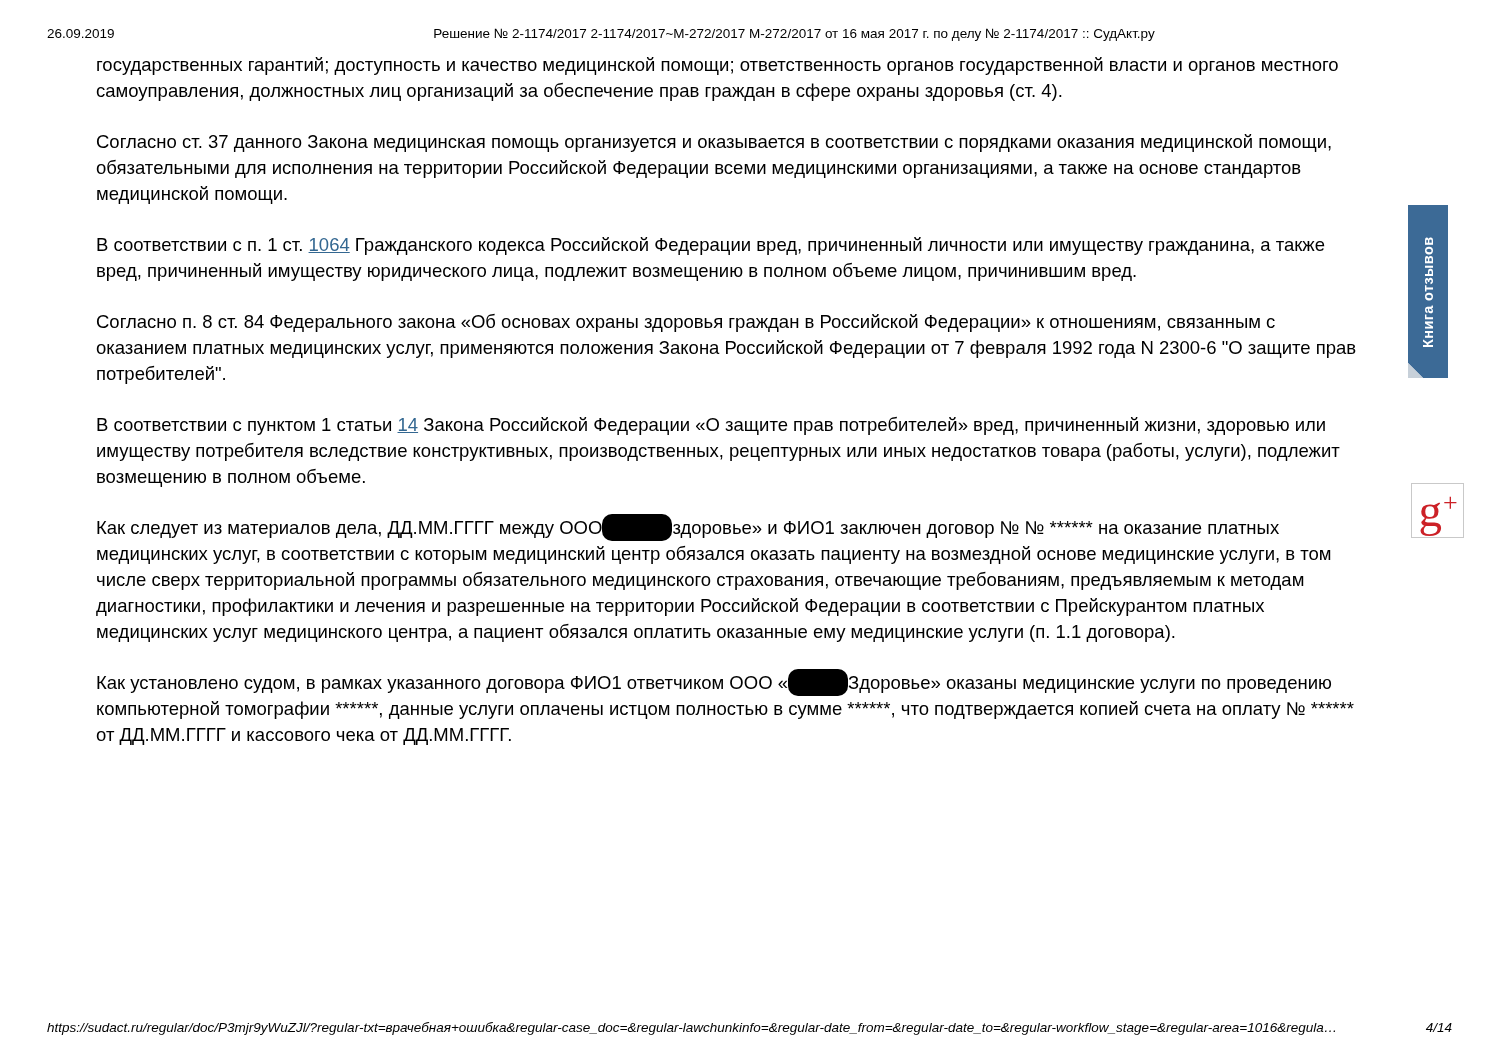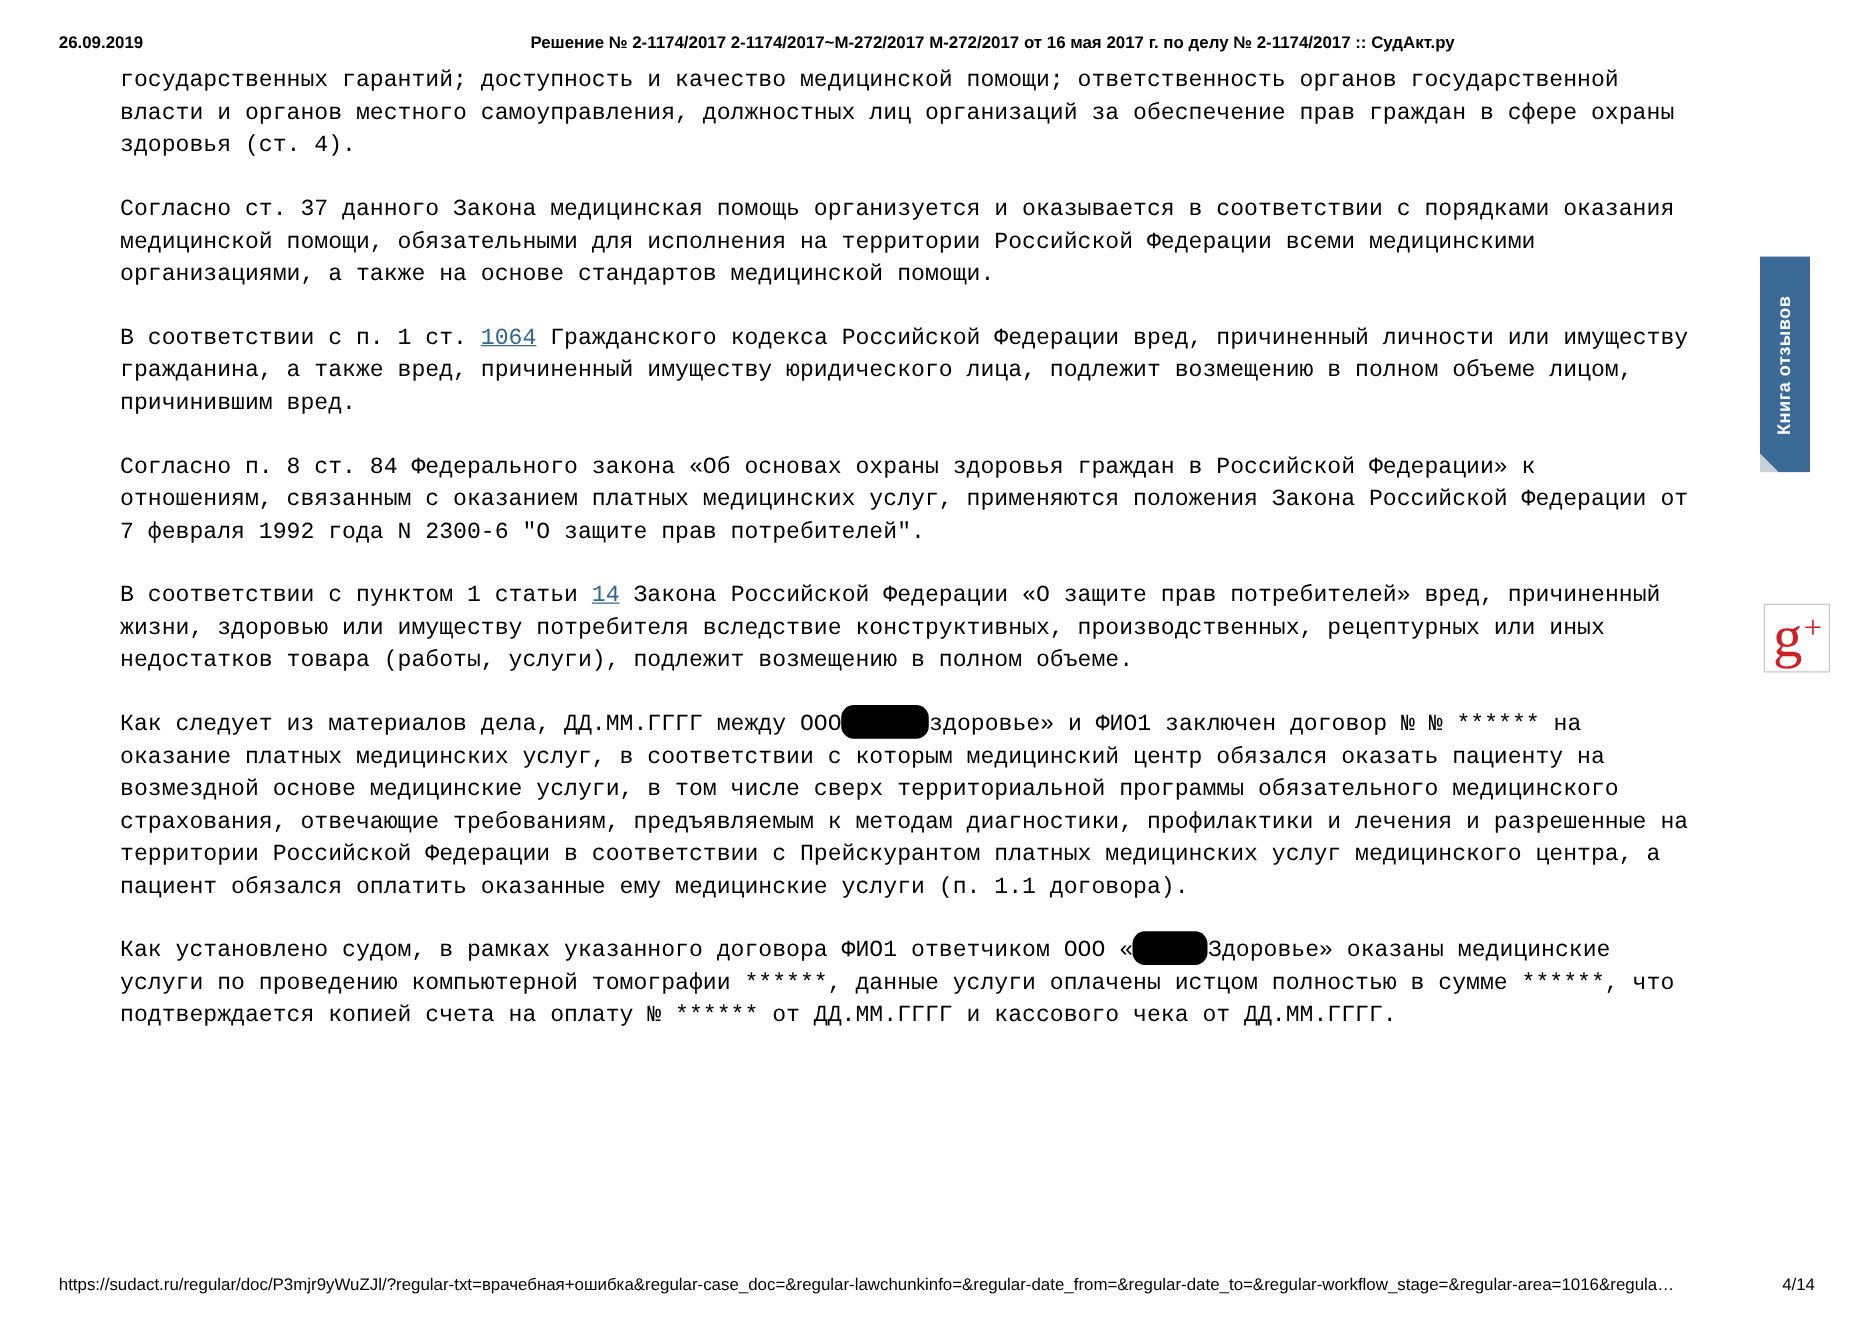--- a/index.html
+++ b/index.html
@@ -8,28 +8,28 @@
     width: 1500px; height: 1060px;
     background: #ffffff;
     font-family: "Liberation Sans", sans-serif;
     color: #000000;
     position: relative;
     overflow: hidden;
   }
   .page { position: absolute; inset: 0; }
 
   
-  .print-header { position: absolute; top: 26px; left: 0; right: 12px; font-size: 13.5px; font-weight: bold; }
+  .print-header { position: absolute; top: 26px; left: 0; right: 12px; font-size: 13.5px; }
   .header-date { position: absolute; left: 47px; top: 0; white-space: nowrap; }
   .header-title { text-align: center; padding-left: 100px; white-space: nowrap; }
 
   
   .doc {
     position: absolute; top: 52px; left: 96px; width: 1262px;
-    font-size: 18.5px; line-height: 26px; text-align: left; font-family: Liberation Mono, monospace;
+    font-size: 18.5px; line-height: 26px; text-align: left;
   }
   .doc p.para { margin: 0 0 25px 0; }
   .doc a.doc-link { color: var(--link-color, #336791); text-decoration: underline; cursor: pointer; }
   .redaction {
     display: inline-block;
     height: 27px;
     background: var(--redaction-color, #000);
     border-radius: 10px;
     vertical-align: middle;
     margin-top: -4px;
@@ -66,21 +66,21 @@
     cursor: pointer;
   }
   .gplus-icon { color: var(--accent-red, #cc2127); font-family: "Liberation Serif", serif; line-height: 1; white-space: nowrap; }
   .gplus-icon .g { font-size: 47px; }
   .gplus-icon .plus { font-size: 26px; position: relative; top: -15px; left: 1px; }
 
   
   .print-footer {
     position: absolute; left: 47px; right: 48px; top: 1020px;
     font-size: 13.5px;
-    display: flex; justify-content: space-between; align-items: baseline;
+    display: flex; justify-content: space-between; align-items: baseline; font-style: italic;
   }
   .footer-url { white-space: nowrap; overflow: hidden; }
   .footer-page { white-space: nowrap; padding-left: 18px; }
 </style>
 </head>
 <body>
 
 <div class="page">
 
   <div class="print-header">

